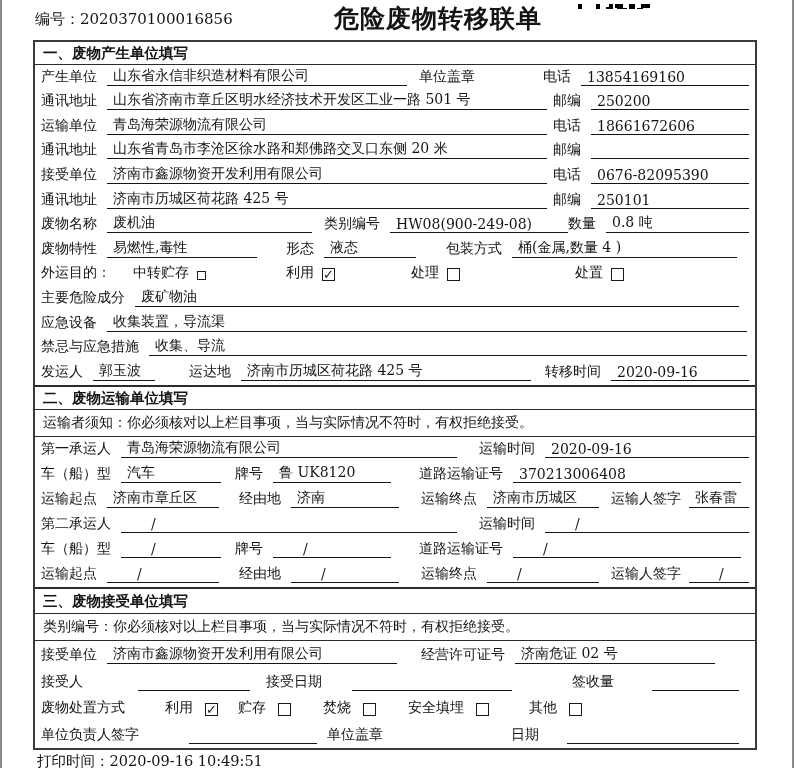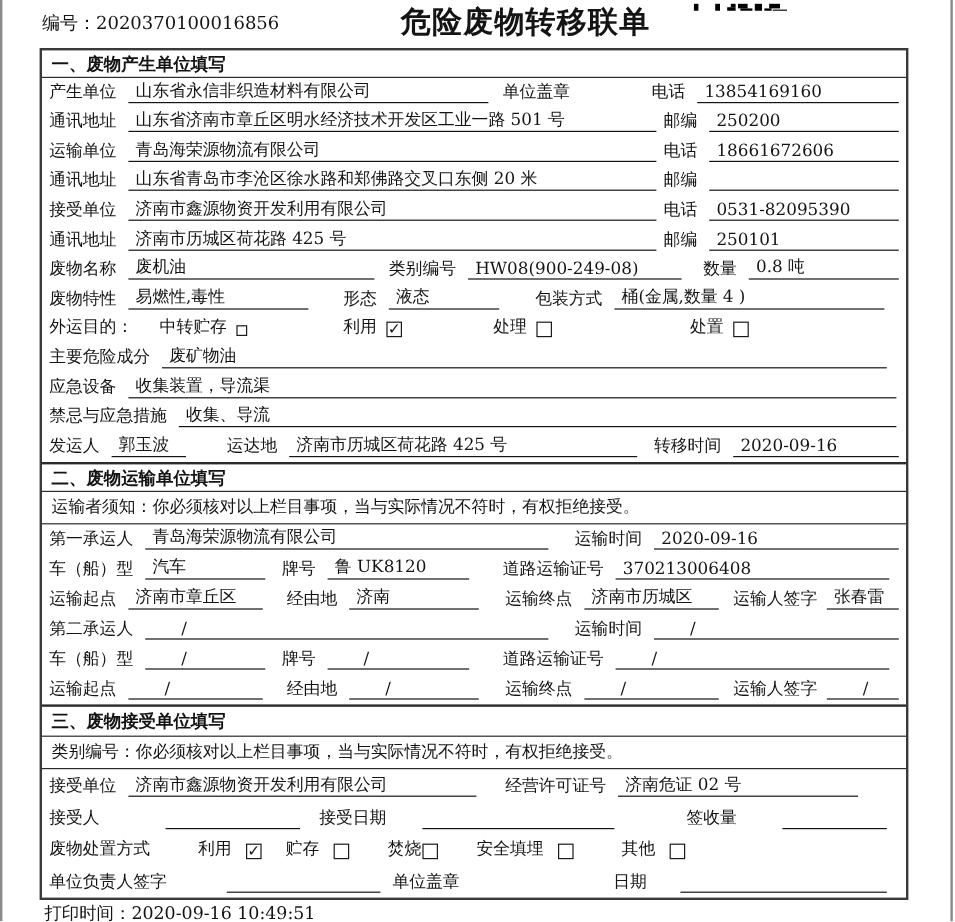--- a/index.html
+++ b/index.html
@@ -106,34 +106,34 @@
       <div class="row">
         <span class="lbl">通讯地址</span>
         <span class="val" style="width:440px">山东省青岛市李沧区徐水路和郑佛路交叉口东侧 20 米</span>
         <span class="lbl" style="margin-left:auto">邮编</span>
         <span class="val" style="width:158px"></span>
       </div>
       <div class="row">
         <span class="lbl">接受单位</span>
         <span class="val" style="width:440px">济南市鑫源物资开发利用有限公司</span>
         <span class="lbl" style="margin-left:auto">电话</span>
-        <span class="val" style="width:158px">0531-82095390</span>
+        <span class="val" style="width:158px">0676-82095390</span>
       </div>
       <div class="row">
         <span class="lbl">通讯地址</span>
         <span class="val" style="width:440px">济南市历城区荷花路 425 号</span>
         <span class="lbl" style="margin-left:auto">邮编</span>
         <span class="val" style="width:158px">250101</span>
       </div>
       <div class="row">
         <span class="lbl">废物名称</span>
         <span class="val" style="width:205px">废机油</span>
         <span class="lbl" style="margin-left:12px">类别编号</span>
         <span class="val" style="width:178px">HW08(900-249-08)</span>
-        <span class="lbl" style="margin-left:18px">数量</span>
+        <span class="lbl" style="">数量</span>
         <span class="val grow">0.8 吨</span>
       </div>
       <div class="row">
         <span class="lbl">废物特性</span>
         <span class="val" style="width:150px">易燃性,毒性</span>
         <span class="lbl" style="margin-left:29px">形态</span>
         <span class="val" style="width:92px">液态</span>
         <span class="lbl" style="margin-left:30px">包装方式</span>
         <span class="val" style="width:225px">桶(金属,数量 4 )</span>
       </div>
@@ -239,21 +239,21 @@
         <span class="val" style="width:160px;margin-left:20px"></span>
         <span class="lbl" style="margin-left:60px">签收量</span>
         <span class="val grow" style="margin-left:28px;margin-right:10px"></span>
       </div>
       <div class="row">
         <span class="lbl">废物处置方式</span>
         <span class="lbl" style="margin-left:30px;margin-right:12px">利用</span>
         <span class="cbx">✓</span>
         <span class="lbl" style="margin-left:20px;margin-right:12px">贮存</span>
         <span class="cbx"></span>
-        <span class="lbl" style="margin-left:32px;margin-right:1px">焚烧</span>
+        <span class="lbl" style="margin-left:32px;margin-right:12px">焚烧</span>
         <span class="cbx"></span>
         <span class="lbl" style="margin-left:32px;margin-right:12px">安全填埋</span>
         <span class="cbx"></span>
         <span class="lbl" style="margin-left:40px;margin-right:12px">其他</span>
         <span class="cbx"></span>
       </div>
       <div class="row">
         <span class="lbl">单位负责人签字</span>
         <span class="val" style="width:128px;margin-left:40px"></span>
         <span class="lbl" style="margin-left:10px;margin-right:0">单位盖章</span>

